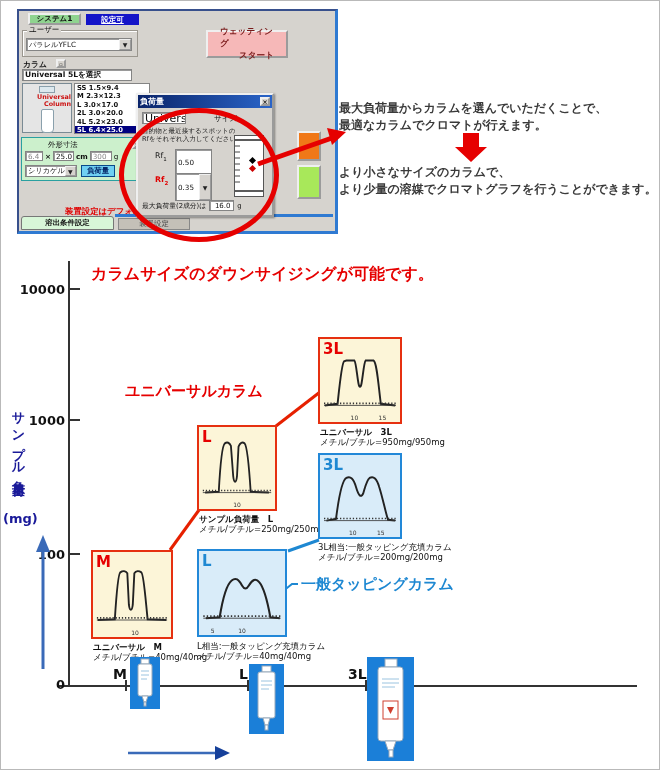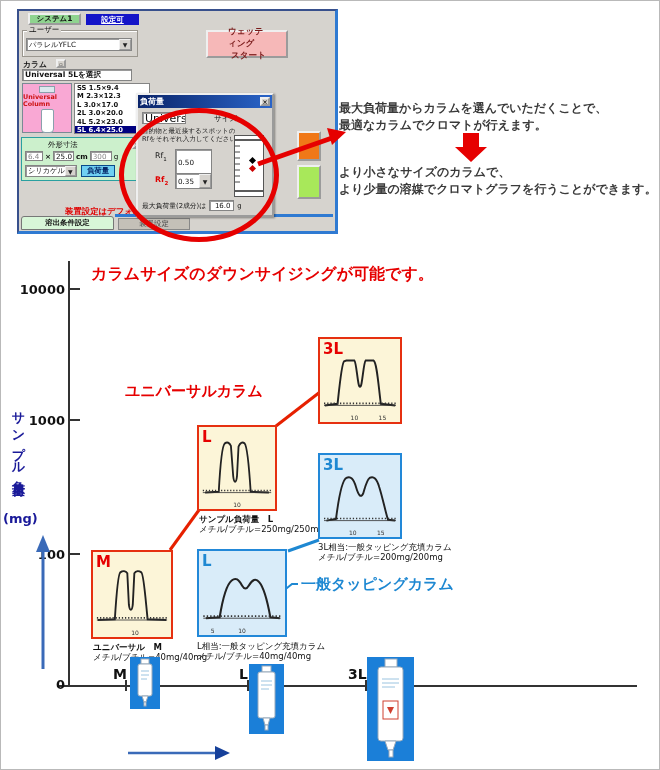--- a/index.html
+++ b/index.html
@@ -54,21 +54,21 @@
       <div class="tbox" style="position:absolute;left:3px;top:7px;width:106px;height:13px;font-size:7.2px;">
         <span>パラレルYFLC</span>
         <span class="ddarrow">▼</span>
       </div>
     </div>
 
     <div class="abs" style="left:4px;top:48px;font-size:7.8px;font-weight:bold;">カラム</div>
     <div class="btn3d" style="position:absolute;left:37px;top:48px;width:10px;height:9px;background:#d6d3ce;font-size:5px;">▫</div>
     <div class="tbox" style="position:absolute;left:3px;top:58px;width:110px;height:12px;font-weight:bold;font-size:7.6px;">Universal 5Lを選択</div>
 
-    <div class="abs" style="left:3px;top:72px;width:50px;height:50px;background:#f9a8d4;border:1px solid #7a8a94;box-sizing:border-box;text-align:left;">
+    <div class="abs" style="left:3px;top:72px;width:50px;height:50px;background:#e5e5e5;border:1px solid #7a8a94;box-sizing:border-box;text-align:right;">
       <div style="margin:2px auto 0;width:14px;height:5px;border:1px solid #8aa0ac;background:#dce8ee;"></div>
       <div style="color:#cc1111;font-weight:bold;font-size:6.4px;line-height:7px;margin-top:1px;">
         <div>Universal</div>
         <div>Column</div>
       </div>
       <div style="margin:1px auto 0;width:11px;height:22px;background:#fff;border:1px solid #8aa0ac;border-radius:2px 2px 4px 4px;"></div>
     </div>
 
     <div class="abs" style="left:55px;top:72px;width:76px;height:51px;background:#fff;border:1px solid #848484;box-sizing:border-box;overflow:hidden;">
       <div class="lbitem">SS 1.5×9.4</div>
@@ -98,21 +98,21 @@
         <span style="width:34px;height:12px;background:#6fd0f2;border:1px solid #0a4a8a;color:#062a6a;font-weight:bold;font-size:7.4px;display:flex;align-items:center;justify-content:center;box-sizing:border-box;">負荷量</span>
       </div>
     </div>
 
     <div class="abs" style="left:46px;top:195px;color:#e00000;font-weight:bold;font-size:8.4px;white-space:nowrap;width:70px;overflow:hidden;">装置設定はデフォルト</div>
 
     <div class="abs" style="left:96px;top:203px;width:218px;height:3px;background:#2f7ad2;"></div>
     <div class="abs" style="left:2px;top:205px;width:93px;height:14px;background:#d8f6d8;border:1px solid #777;border-radius:3px 3px 0 0;font-size:7.4px;font-weight:bold;display:flex;align-items:center;justify-content:center;box-sizing:border-box;">溶出条件設定</div>
     <div class="abs" style="left:99px;top:207px;width:72px;height:12px;background:#c4c0b8;border:1px solid #888;font-size:7.4px;color:#444;display:flex;align-items:center;justify-content:center;box-sizing:border-box;">装置設定</div>
 
-    <div class="btn3d" style="position:absolute;left:187px;top:19px;width:82px;height:28px;background:#f6b8b8;flex-direction:column;align-items:stretch;padding:2px 20px;color:#7a1a1a;font-weight:bold;font-size:8.6px;">
+    <div class="btn3d" style="position:absolute;left:187px;top:19px;width:82px;height:28px;background:#f6b8b8;flex-direction:column;align-items:stretch;padding:2px 12px;color:#7a1a1a;font-weight:bold;font-size:8.6px;">
       <span style="text-align:left;">ウェッティング</span>
       <span style="text-align:right;">スタート</span>
     </div>
 
     <div class="btn3d" style="position:absolute;left:278px;top:120px;width:24px;height:30px;background:#f07818;"></div>
     <div class="btn3d" style="position:absolute;left:278px;top:154px;width:24px;height:34px;background:#a8e85a;"></div>
 
     <div id="loaddlg">
       <div id="dlgtitle">
         <span>負荷量</span>
@@ -127,21 +127,21 @@
       <div class="abs" style="left:17px;top:56px;font-size:7.8px;">
         <span>Rf</span><sub style="font-size:5.5px;">1</sub>
       </div>
       <div class="tbox" style="position:absolute;left:37px;top:54px;width:37px;height:27px;font-size:7.2px;gap:24px;">
         <span>0.50</span>
         <span class="ddarrow">▼</span>
       </div>
       <div class="abs" style="left:17px;top:80px;font-size:7.8px;color:#e00000;font-weight:bold;">
         <span>Rf</span><sub style="font-size:5.5px;">2</sub>
       </div>
-      <div class="tbox" style="position:absolute;left:37px;top:78px;width:37px;height:16px;font-size:7.2px;">
+      <div class="tbox" style="position:absolute;left:37px;top:78px;width:37px;height:28px;font-size:7.2px;">
         <span>0.35</span>
         <span class="ddarrow">▼</span>
       </div>
 
       <svg class="abs" style="left:96px;top:40px;" width="30" height="62" viewBox="0 0 30 62">
         <rect x="0.5" y="0.5" width="29" height="61" fill="#fff" stroke="#555"></rect>
         <line x1="1" y1="5" x2="29" y2="5" stroke="#333" stroke-width="1.6"></line>
         <line x1="1" y1="56" x2="29" y2="56" stroke="#333" stroke-width="1.6"></line>
         <g stroke="#444" stroke-width="1">
           <line x1="1" y1="11" x2="6" y2="11"></line>
@@ -247,20 +247,24 @@
   <div class="chrombox red" style="left:317px;top:336px;width:84px;height:87px;">
     <svg viewBox="0 0 100 100" preserveAspectRatio="none">
       <path d="M6,80 L22,78 C24,60 27,30 30,27 L33,26 L43,26 C45,28 46,42 48,53 C49,59 51,59 52,53 C54,42 55,28 57,26 L67,26 C71,28 73,55 76,78 L94,80" fill="none" stroke="#222" stroke-width="2.4"></path>
       <line x1="5" y1="80" x2="95" y2="80" stroke="#333" stroke-width="1"></line>
       <line x1="5" y1="77.5" x2="95" y2="77.5" stroke="#333" stroke-width="2" stroke-dasharray="1.6 2.4"></line>
     </svg>
     <span class="boxsize r">3L</span>
     <span class="btick" style="left:43%;">10</span>
     <span class="btick" style="left:78%;">15</span>
   </div>
+  <div class="caption" style="left:319px;top:426px;">
+    <div class="cap-bold">ユニバーサル　3L</div>
+    <div>メチル/ブチル=950mg/950mg</div>
+  </div>
 
   <div class="chrombox blue" style="left:196px;top:548px;width:90px;height:88px;">
     <svg viewBox="0 0 100 100" preserveAspectRatio="none">
       <path d="M8,80 L24,79 C27,60 32,40 38,35 C43,31 46,34 50,41 C53,46 55,46 58,41 C62,34 66,32 70,37 C76,44 80,62 83,79 L94,80" fill="none" stroke="#222" stroke-width="2.4"></path>
       <line x1="5" y1="80" x2="95" y2="80" stroke="#333" stroke-width="1"></line>
       <line x1="5" y1="77.5" x2="95" y2="77.5" stroke="#333" stroke-width="2" stroke-dasharray="1.6 2.4"></line>
     </svg>
     <span class="boxsize b">L</span>
     <span class="btick" style="left:16%;">5</span>
     <span class="btick" style="left:50%;">10</span>

